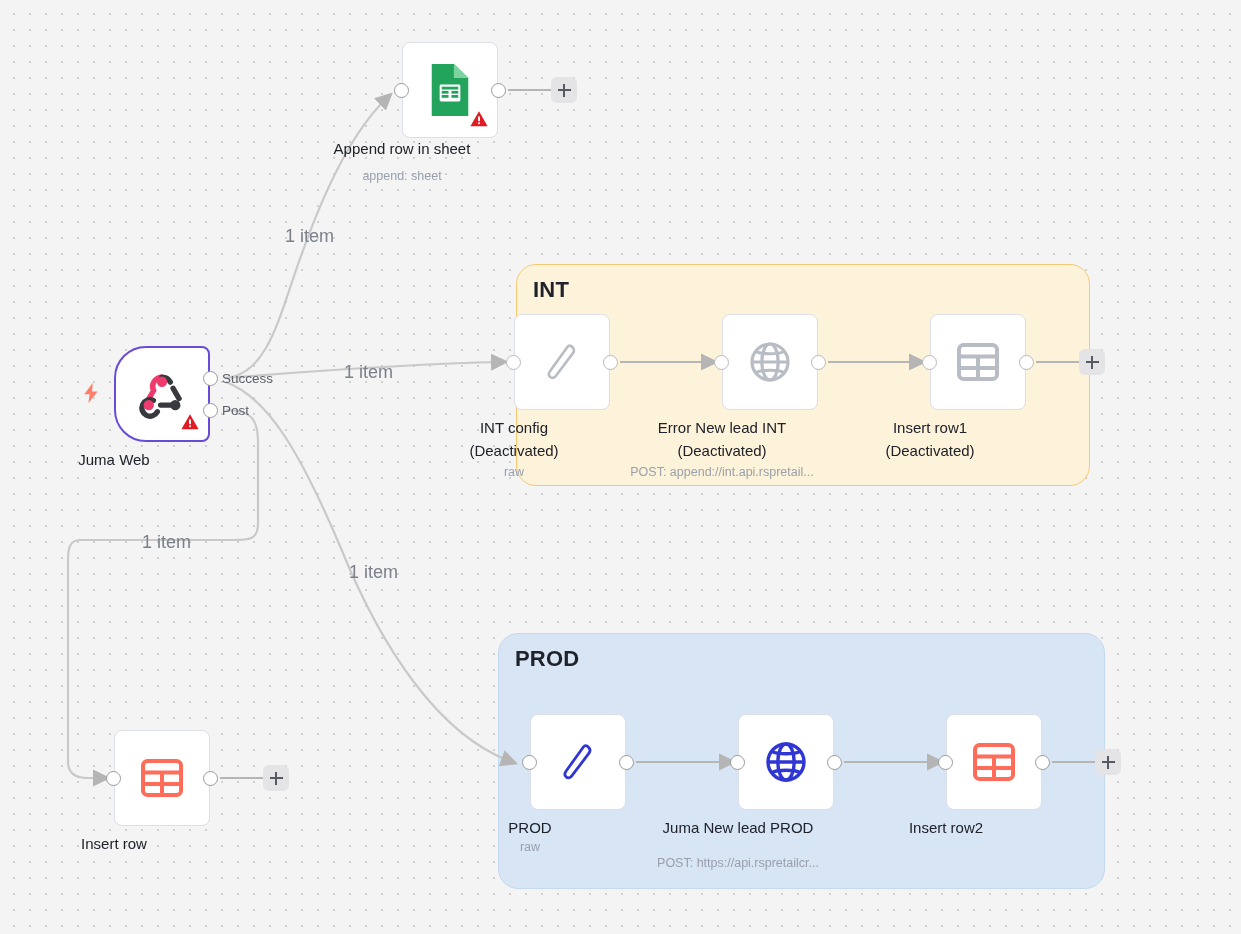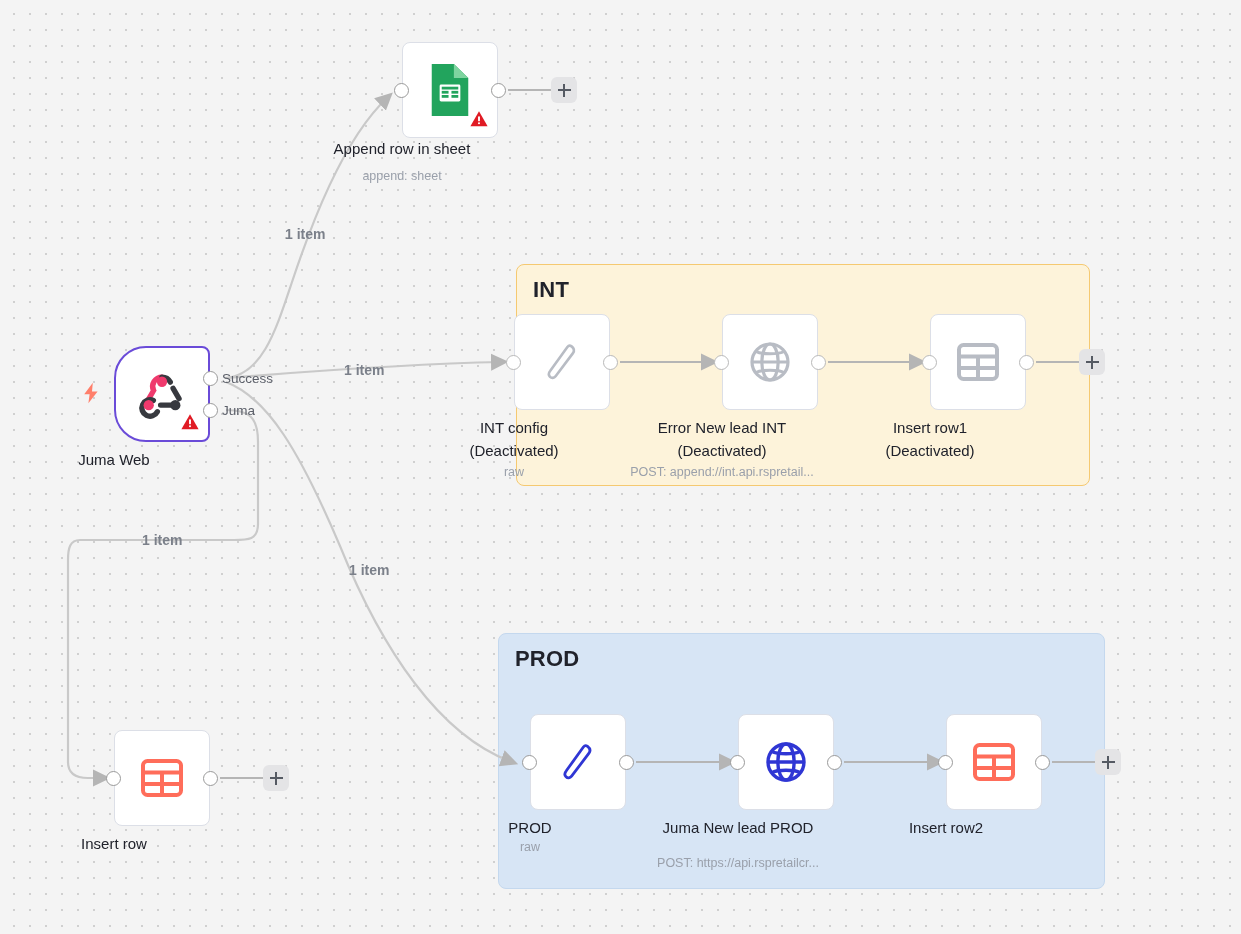--- a/index.html
+++ b/index.html
@@ -20,21 +20,21 @@
     background-position: 6px 6px;
   }
   .layer-svg {
     position: absolute; left: 0; top: 0;
     width: 1241px; height: 934px;
     pointer-events: none;
   }
   
   .group-box {
     position: absolute;
-    border-radius: 8px;
+    border-radius: 20px;
     box-sizing: border-box;
   }
   .group-int {
     background: #fdf3da;
     border: 1px solid #f5c971;
   }
   .group-prod {
     background: #d7e5f5;
     border: 1px solid #c4d8ee;
   }
@@ -118,26 +118,25 @@
   .plus-btn::before, .plus-btn::after {
     content: "";
     position: absolute;
     background: #555a63;
   }
   .plus-btn::before { width: 13px; height: 1.8px; }
   .plus-btn::after  { width: 1.8px; height: 13px; }
   
   .edge-label {
     position: absolute;
-    font-size: 14px;
+    font-size: 18px;
     color: #7b808a;
     background: transparent;
     z-index: 5;
     white-space: nowrap;
-    font-weight: bold;
   }
   
   .warn-badge {
     position: absolute;
     width: 20px; height: 20px;
     z-index: 8;
   }
   
   .bolt {
     position: absolute;
@@ -213,21 +212,21 @@
     <div class="node-label" style="top:102px;">Juma Web</div>
   </div>
   <span class="bolt" style="left:82px; top:382px;">
     <svg class="icon-svg" width="18" height="22" viewBox="0 0 18 22">
       <path d="M10.8 0.8 L2.2 12.2 H7.6 L6.4 21.2 L15.6 9.4 H10 Z" fill="#ff7f6b"></path>
     </svg>
   </span>
   <div class="endpoint" style="left:203px; top:371px;"></div>
   <div class="port-label" style="left:222px; top:371px;">Success</div>
   <div class="endpoint" style="left:203px; top:403px;"></div>
-  <div class="port-label" style="left:222px; top:403px;">Juma</div>
+  <div class="port-label" style="left:222px; top:403px;">Post</div>
 
   <div class="node-wrap" style="left:402px; top:42px;">
     <div class="node" style="left:0; top:0;">
       <span>
         <svg class="icon-svg" width="46" height="56" viewBox="0 0 36 46">
           <path d="M3 1.6h18.2L33 13.2v31.2H3Z" fill="#22a45d" rx="2"></path>
           <path d="M21.2 1.6 L33 13.2 H21.2 Z" fill="#7ed49f"></path>
           <rect x="9.5" y="18.5" width="17" height="14" rx="1.2" fill="#ffffff"></rect>
           <rect x="11.2" y="20.3" width="13.6" height="2.3" fill="#22a45d"></rect>
           <rect x="11.2" y="23.7" width="5.6" height="2.3" fill="#22a45d"></rect>

